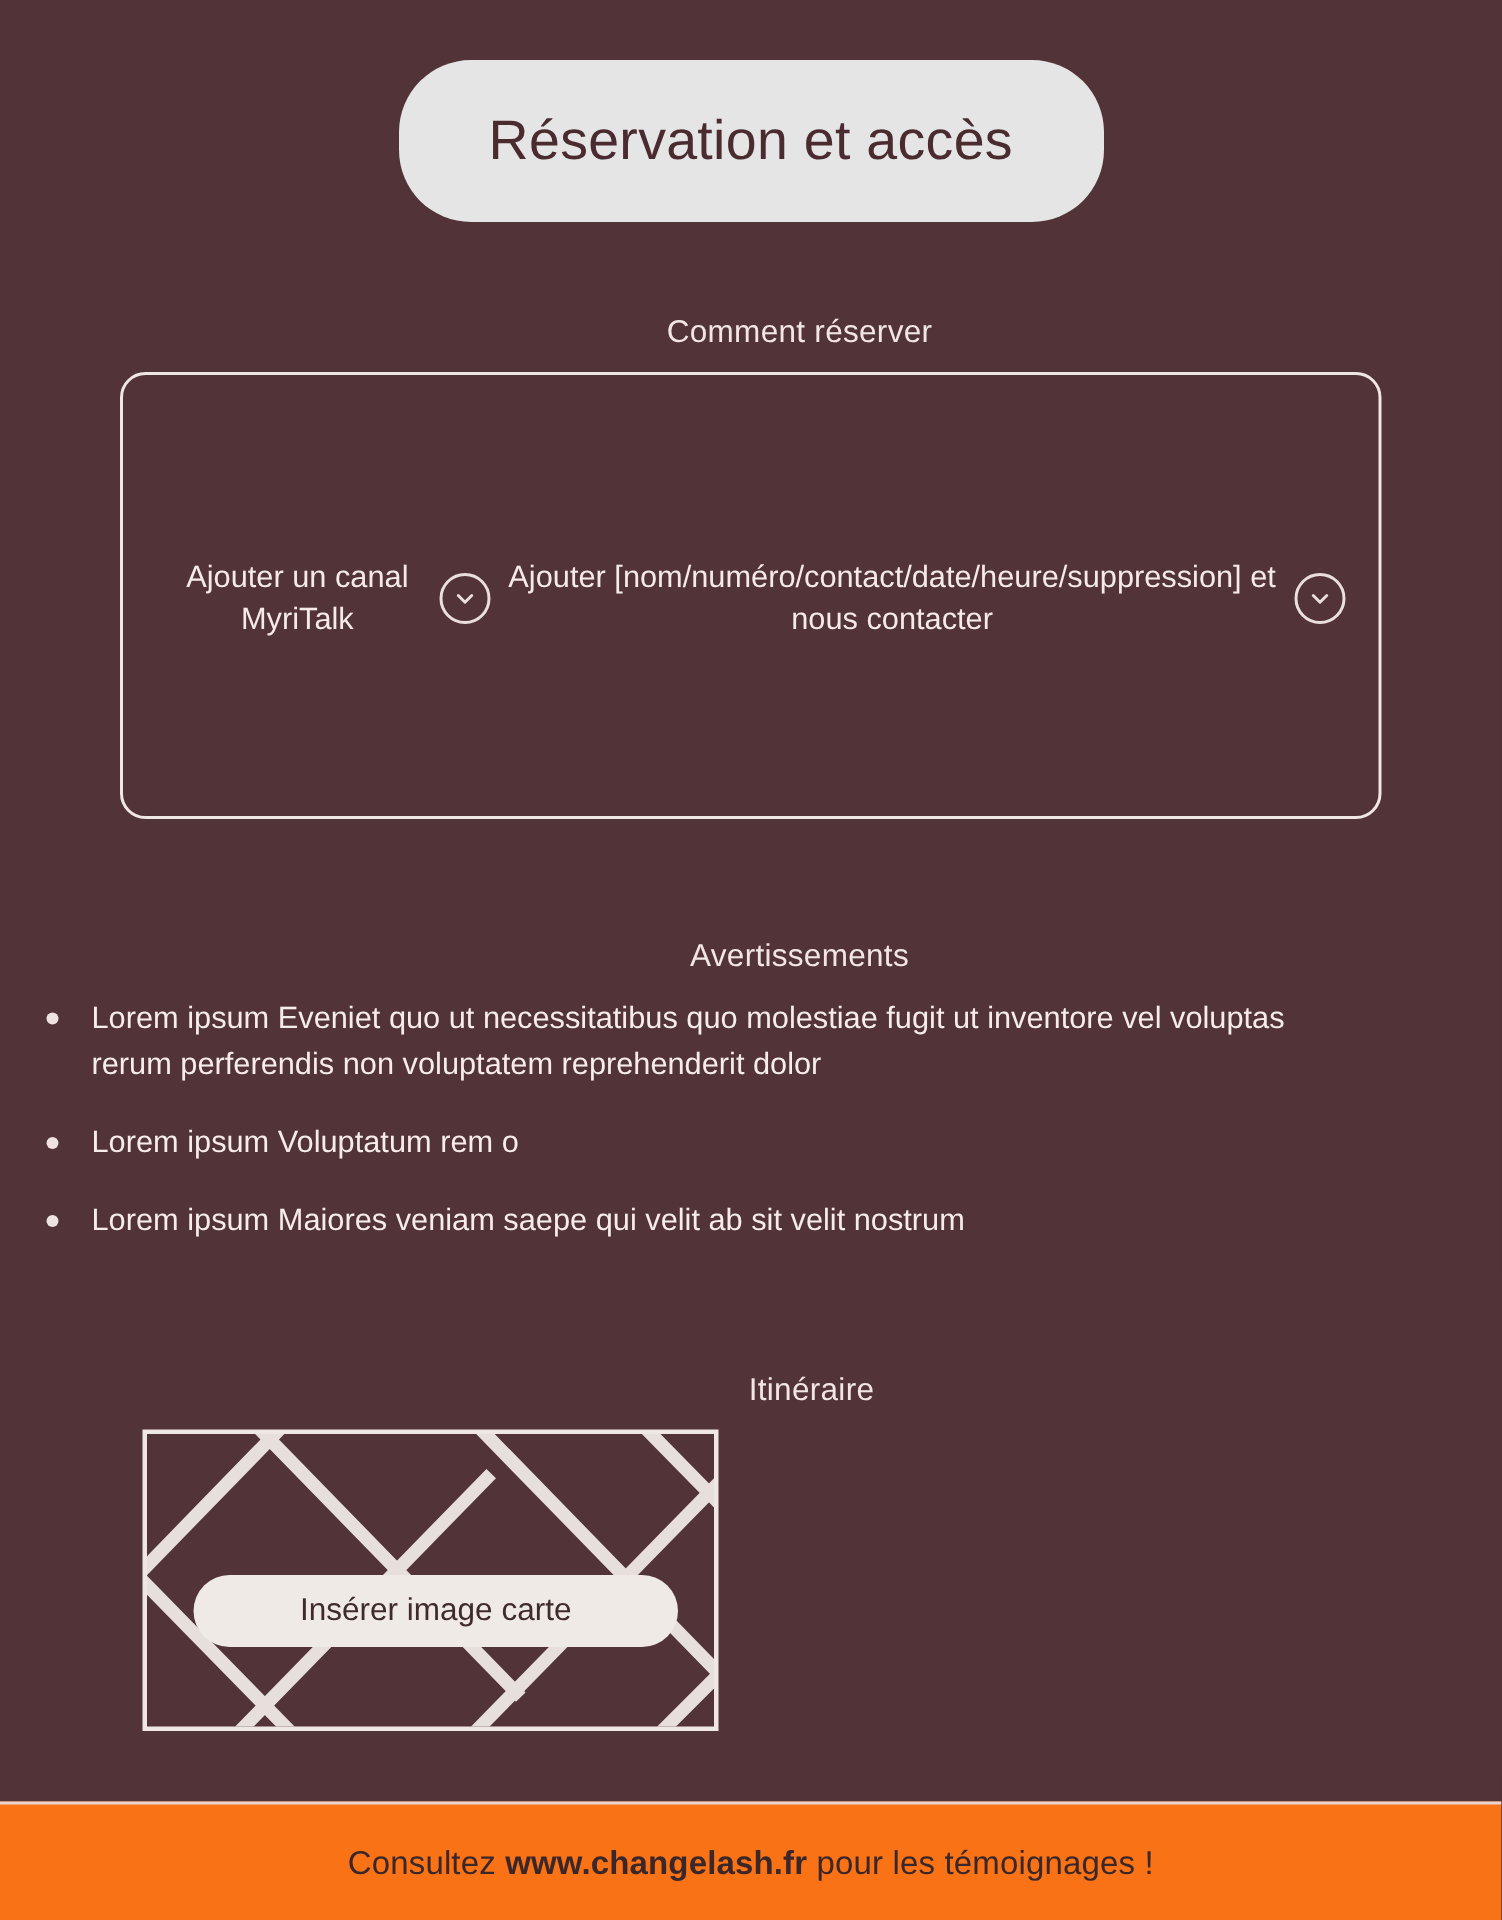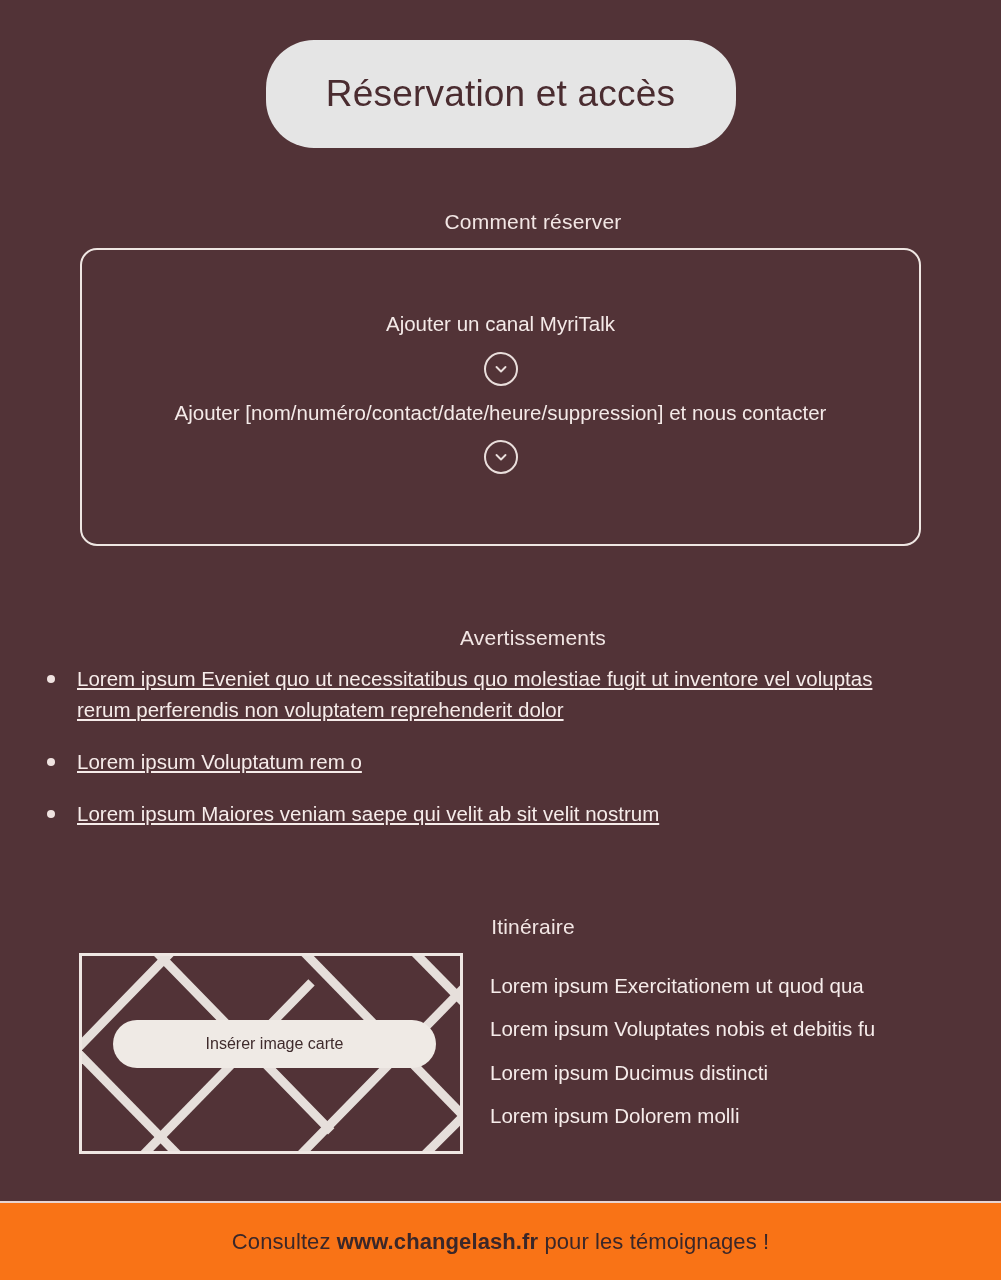--- a/index.html
+++ b/index.html
@@ -50,21 +50,20 @@
 
   
   .steps-box {
     margin: 0 80px 0 80px;
     border: 2px solid #EFE7E3;
     border-radius: 17px;
     padding: 30px 22px 27px;
     box-sizing: border-box;
     height: 298px;
     display: flex;
-    flex-direction: column;
     align-items: center;
     justify-content: center;
   }
   .step-text {
     color: #F4EAE8;
     font-size: 20.5px;
     text-align: center;
     line-height: 1.35;
     max-width: 100%;
   }
@@ -87,37 +86,36 @@
   .bullet-list {
     list-style: none;
     margin: 0;
     padding: 0 95px 0 0;
   }
   .bullet-item {
     position: relative;
     color: #F6ECEA;
     font-size: 20.5px;
     line-height: 1.48;
-    margin: 0 0 22px 77px;
-    text-decoration: underline;
+    margin: 0 0 22px 61px;
   }
   .bullet-item:last-child { margin-bottom: 0; }
   .bullet-item::before {
     content: "";
     position: absolute;
     left: -30px;
     top: 11px;
     width: 8px;
     height: 8px;
     border-radius: 50%;
     background: #EFE3E0;
   }
 
   
-  .section-itinerary { margin-top: 85px; }
+  .section-itinerary { margin-top: 85px; padding-left: 16px; }
   .itinerary-row {
     display: flex;
     align-items: flex-start;
     margin-left: 79px;
   }
   .map-frame {
     position: relative;
     width: 384px;
     height: 201px;
     border: 3px solid #EFE7E3;
@@ -126,30 +124,30 @@
     overflow: hidden;
     flex: none;
   }
   .map-lines {
     position: absolute;
     inset: 0;
   }
   .map-pill {
     position: absolute;
     left: 31px;
-    top: 64px;
+    top: 94px;
     width: 323px;
     height: 48px;
     background: #EFEAE5;
     border-radius: 26px;
     display: flex;
     align-items: center;
     justify-content: center;
     color: #3F2B2C;
-    font-size: 16px;
+    font-size: 21px;
     box-sizing: border-box;
   }
   .directions {
     margin-left: 27px;
     padding-top: 22px;
   }
   .direction-item {
     color: #F6ECEA;
     font-size: 20.5px;
     line-height: 1.1;
@@ -231,24 +229,18 @@
           <line x1="312" y1="-30" x2="420" y2="80"></line>
           <line x1="-30" y1="120" x2="150" y2="-65"></line>
           <line x1="30" y1="235" x2="230" y2="30"></line>
           <line x1="175" y1="250" x2="400" y2="20"></line>
           <line x1="300" y1="250" x2="430" y2="120"></line>
         </g>
       </svg>
       <div class="map-pill">Insérer image carte</div>
     </div>
 
-    <div class="directions">
-      <div class="direction-item">Lorem ipsum Exercitationem ut quod qua</div>
-      <div class="direction-item">Lorem ipsum Voluptates nobis et debitis fu</div>
-      <div class="direction-item">Lorem ipsum Ducimus distincti</div>
-      <div class="direction-item">Lorem ipsum Dolorem molli</div>
-    </div>
   </div>
 </div>
 
 <div class="footer">
   <div class="footer-text"><span>Consultez </span><b>www.changelash.fr</b><span> pour les témoignages !</span></div>
 </div>
 
 </body></html>

